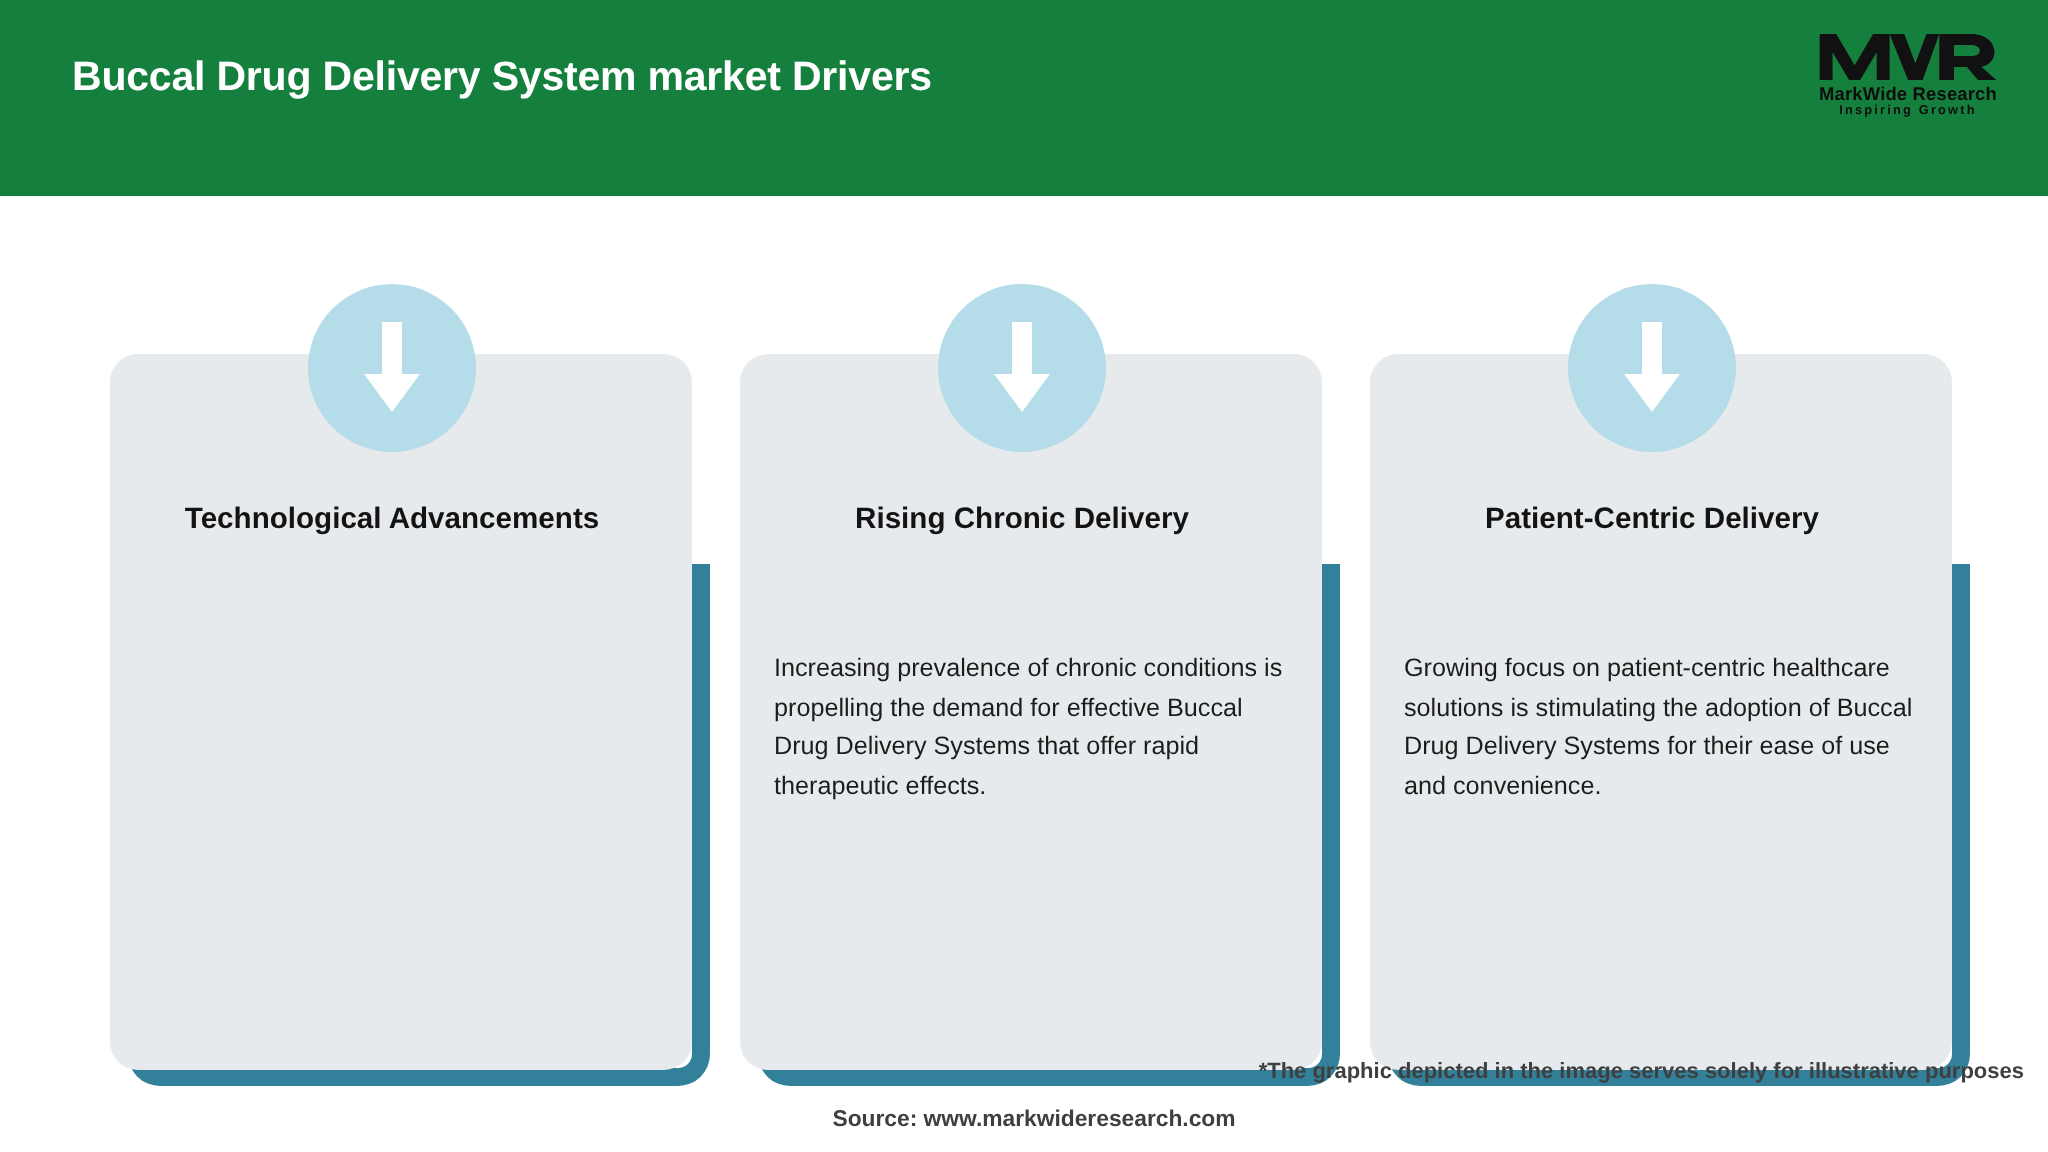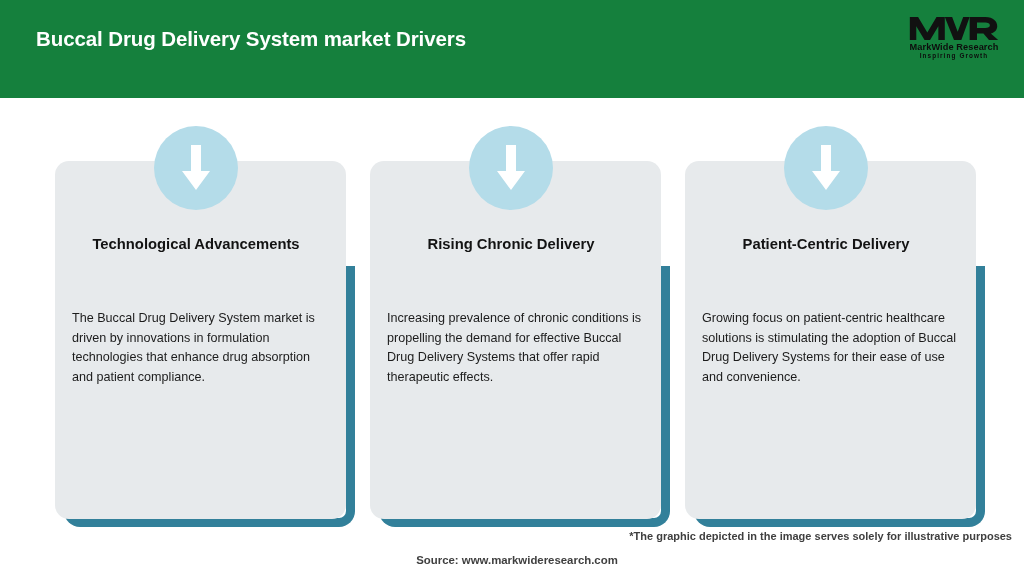--- a/index.html
+++ b/index.html
@@ -68,21 +68,21 @@
     color: #0d0d0d;
     letter-spacing: 1.1px;
     line-height: 1.3;
     white-space: nowrap;
   }
 
   
   .cards {
     position: absolute;
     left: 0;
-    top: 82px;
+    top: 98px;
     width: 1024px;
     height: 445px;
   }
 
   .card-wrap {
     position: absolute;
     top: 0;
     width: 300px;
     height: 445px;
   }
@@ -202,21 +202,20 @@
 
   <div class="card-wrap c0">
     <div class="card-frame"></div>
     <div class="card"></div>
     <div class="icon-circle">
       <svg viewBox="0 0 38 50">
         <path d="M14 2 L24 2 L24 28 L33 28 L19 47 L5 28 L14 28 Z" fill="#FFFFFF"></path>
       </svg>
     </div>
     <div class="card-title">Technological Advancements</div>
-    <div class="card-body">The Buccal Drug Delivery System market is driven by innovations in formulation technologies that enhance drug absorption and patient compliance.</div>
   </div>
 
   <div class="card-wrap c1">
     <div class="card-frame"></div>
     <div class="card"></div>
     <div class="icon-circle">
       <svg viewBox="0 0 38 50">
         <path d="M14 2 L24 2 L24 28 L33 28 L19 47 L5 28 L14 28 Z" fill="#FFFFFF"></path>
       </svg>
     </div>

